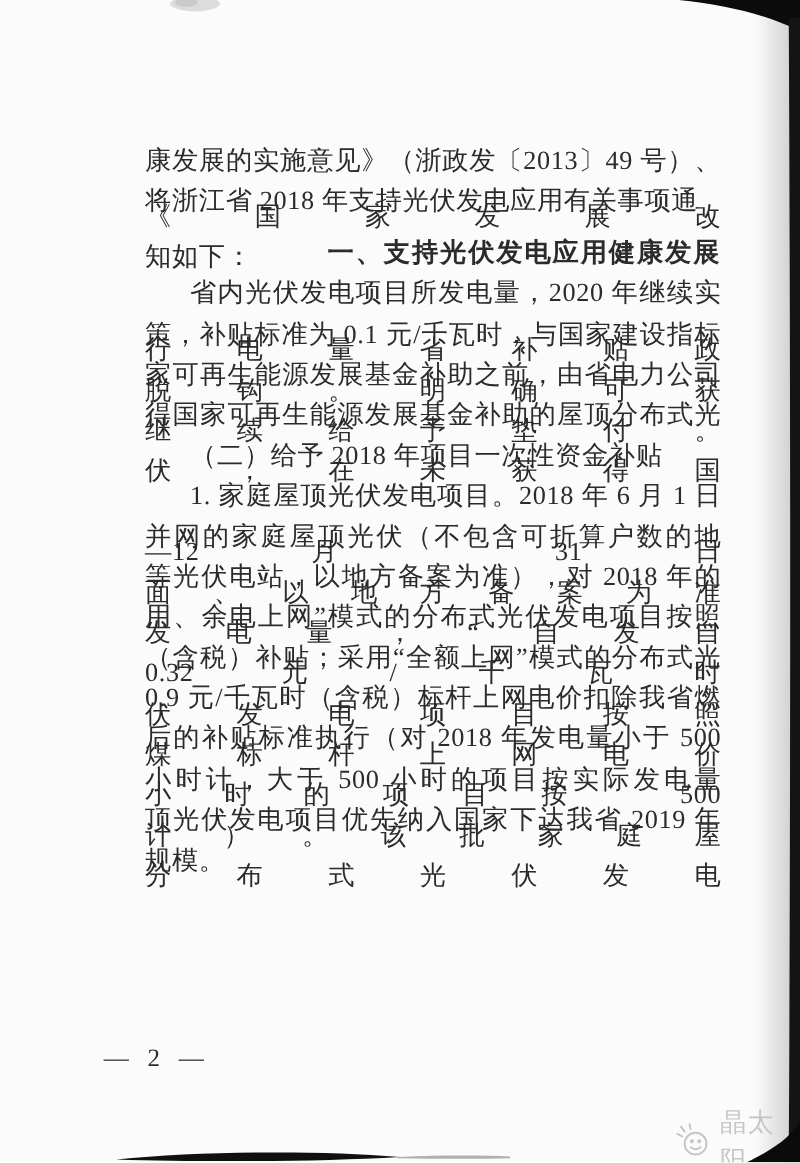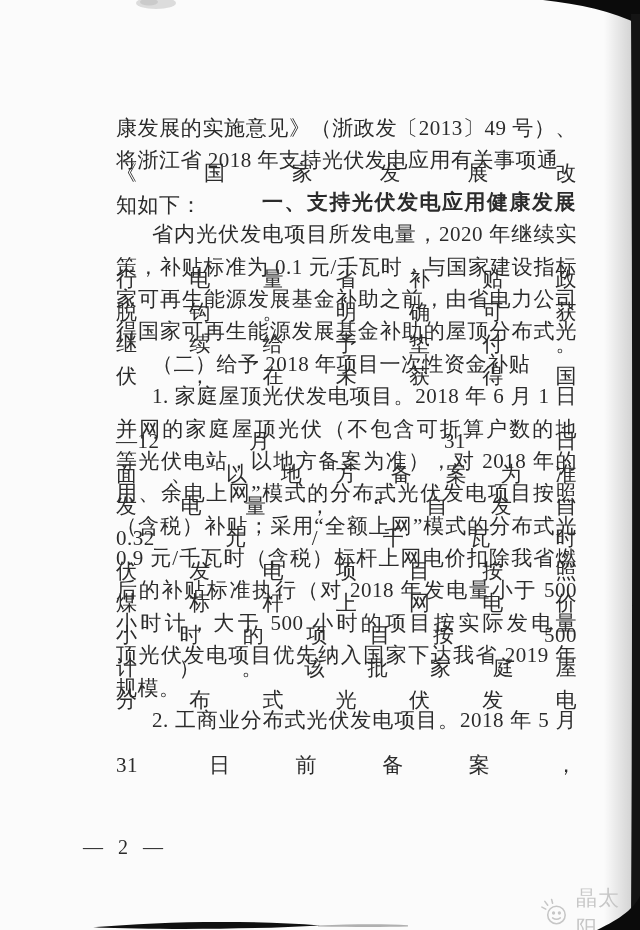--- a/index.html
+++ b/index.html
@@ -75,21 +75,20 @@
     <div class="line j ind">1. 家庭屋顶光伏发电项目。2018 年 6 月 1 日—12 月 31 日</div>
     <div class="line j">并网的家庭屋顶光伏（不包含可折算户数的地面、以地方备案为准</div>
     <div class="line j">等光伏电站，以地方备案为准），对 2018 年的发电量，“自发自</div>
     <div class="line j">用、余电上网”模式的分布式光伏发电项目按照 0.32 元/千瓦时</div>
     <div class="line j">（含税）补贴；采用“全额上网”模式的分布式光伏发电项目按照</div>
     <div class="line j">0.9 元/千瓦时（含税）标杆上网电价扣除我省燃煤标杆上网电价</div>
     <div class="line j">后的补贴标准执行（对 2018 年发电量小于 500 小时的项目按 500</div>
     <div class="line j">小时计，大于 500 小时的项目按实际发电量计）。该批家庭屋</div>
     <div class="line j">顶光伏发电项目优先纳入国家下达我省 2019 年分布式光伏发电</div>
     <div class="line">规模。</div>
-    <div class="line j ind">2. 工商业分布式光伏发电项目。2018 年 5 月 31 日前备案，</div>
   </div>
 
   <div class="pagenum">— 2 —</div>
 
   <div class="watermark">
     <svg class="wm-logo" width="34" height="32" viewBox="0 0 34 32">
       <g fill="none" stroke="#c6c6c6" stroke-width="1.6" stroke-linecap="round">
         <circle cx="18" cy="18" r="9"></circle>
         <path d="M3 10 L7 12"></path>
         <path d="M6 4 L9 8"></path>

